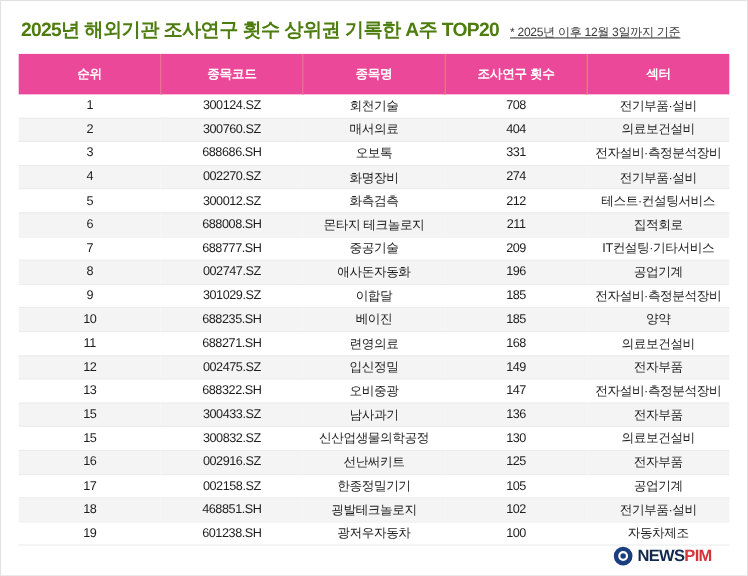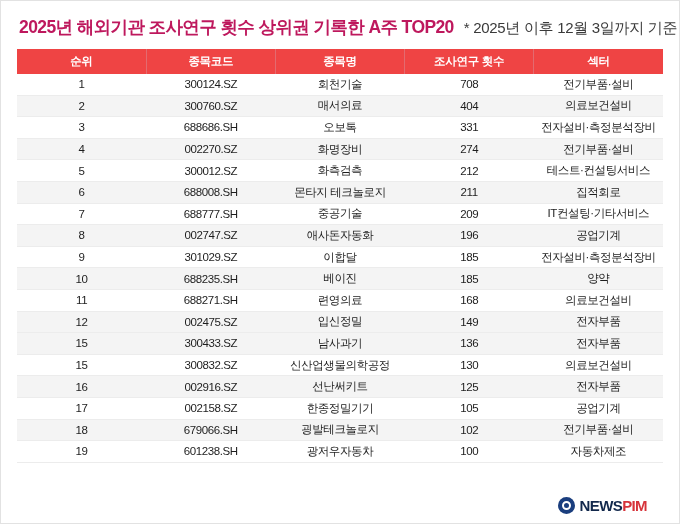--- a/index.html
+++ b/index.html
@@ -25,41 +25,42 @@
   .title-row {
     display: flex;
     align-items: baseline;
     gap: 10px;
     padding: 0 2px 10px 2px;
   }
   .title {
     font-size: 17.5px;
     font-weight: bold;
     letter-spacing: -0.6px;
-    color: #be185d;
+    color: #4d7c0f;
     white-space: nowrap;
   }
   .title-note {
-    font-size: 15px;
+    font-size: 11px;
     color: #3a3a3a;
     letter-spacing: -0.3px;
     white-space: nowrap;
+    text-decoration: underline;
   }
   table.rank-table {
     width: 100%;
     border-collapse: collapse;
     table-layout: fixed;
   }
   table.rank-table th {
-    background: #ef4444;
+    background: #ec4899;
     color: #ffffff;
     font-size: 11.5px;
     font-weight: bold;
     letter-spacing: -0.3px;
-    height: 25px;
+    height: 37px;
     border-right: 1px solid #e36a6f;
     padding: 0;
   }
   table.rank-table th:last-child {
     border-right: none;
   }
   table.rank-table td {
     font-size: 11.5px;
     text-align: center;
     height: 20.6px;
@@ -219,20 +220,27 @@
         <td class="col-count">168</td>
         <td class="col-sector">의료보건설비</td>
       </tr>
       <tr class="even">
         <td class="col-rank">12</td>
         <td class="col-code">002475.SZ</td>
         <td class="col-name">입신정밀</td>
         <td class="col-count">149</td>
         <td class="col-sector">전자부품</td>
       </tr>
+      <tr class="odd">
+        <td class="col-rank">13</td>
+        <td class="col-code">688322.SH</td>
+        <td class="col-name">오비중광</td>
+        <td class="col-count">147</td>
+        <td class="col-sector">전자설비·측정분석장비</td>
+      </tr>
       <tr class="even">
         <td class="col-rank">15</td>
         <td class="col-code">300433.SZ</td>
         <td class="col-name">남사과기</td>
         <td class="col-count">136</td>
         <td class="col-sector">전자부품</td>
       </tr>
       <tr class="odd">
         <td class="col-rank">15</td>
         <td class="col-code">300832.SZ</td>
@@ -249,21 +257,21 @@
       </tr>
       <tr class="odd">
         <td class="col-rank">17</td>
         <td class="col-code">002158.SZ</td>
         <td class="col-name">한종정밀기기</td>
         <td class="col-count">105</td>
         <td class="col-sector">공업기계</td>
       </tr>
       <tr class="even">
         <td class="col-rank">18</td>
-        <td class="col-code">679066.SH</td>
+        <td class="col-code">468851.SH</td>
         <td class="col-name">굉발테크놀로지</td>
         <td class="col-count">102</td>
         <td class="col-sector">전기부품·설비</td>
       </tr>
       <tr class="odd">
         <td class="col-rank">19</td>
         <td class="col-code">601238.SH</td>
         <td class="col-name">광저우자동차</td>
         <td class="col-count">100</td>
         <td class="col-sector">자동차제조</td>

